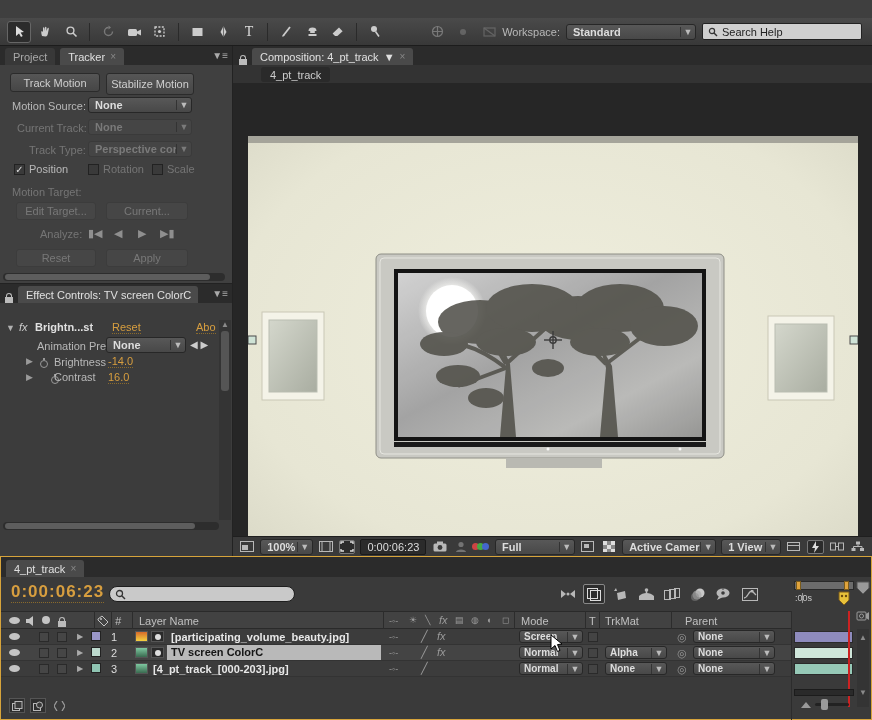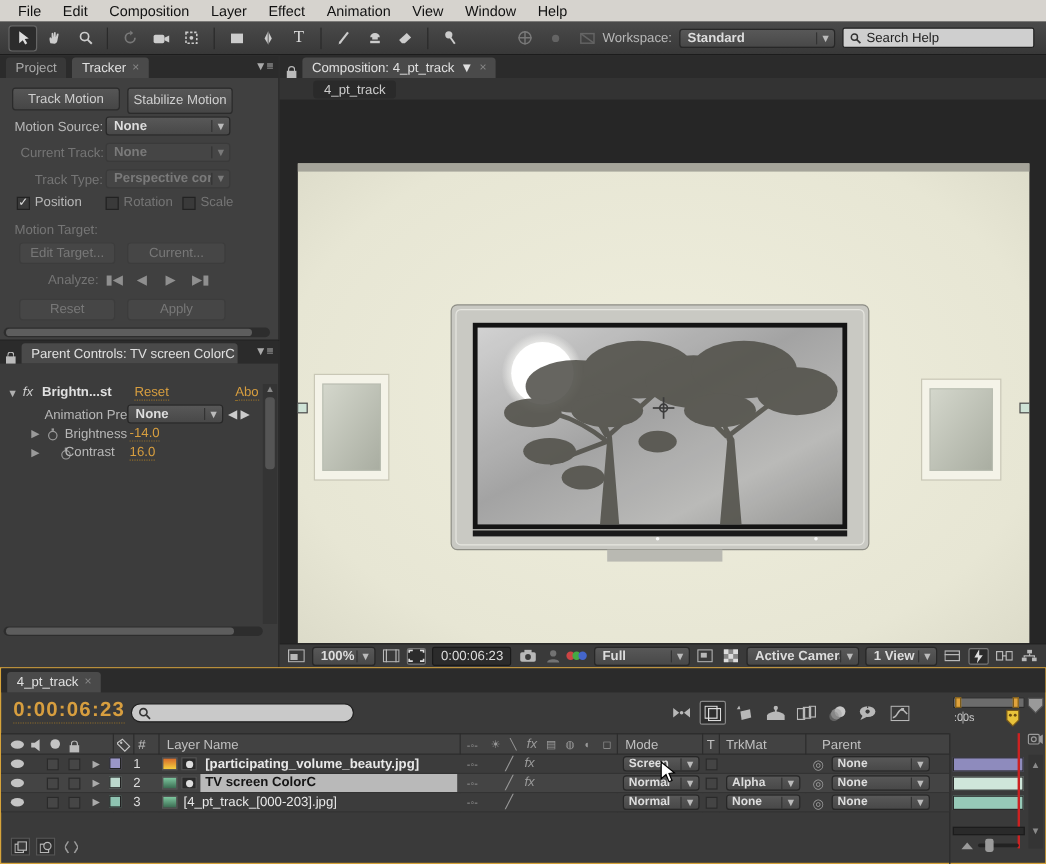--- a/index.html
+++ b/index.html
@@ -104,31 +104,20 @@
   .lockico { position:relative; width:8px; height:6px; background:#bbb; display:inline-block; margin-top:4px; }
   .lockico::before { content:""; position:absolute; left:1px; top:-4px; width:4px; height:4px;
     border:1px solid #bbb; border-bottom:none; border-radius:3px 3px 0 0; }
   .rgbdots span { width:7px; height:7px; border-radius:50%; display:inline-block; margin-left:-2px; }
 </style>
 </head>
 <body>
 
 <div id="app">
 
-  <div id="menubar" class="abs">
-    <span class="menu-item">File</span>
-    <span class="menu-item">Edit</span>
-    <span class="menu-item">Composition</span>
-    <span class="menu-item">Layer</span>
-    <span class="menu-item">Effect</span>
-    <span class="menu-item">Animation</span>
-    <span class="menu-item">View</span>
-    <span class="menu-item">Window</span>
-    <span class="menu-item">Help</span>
-  </div>
 
   <div id="toolbar" class="abs">
     <div style="width:6px"></div>
     <div class="tool active">
       <svg width="13" height="13">
           <path d="M3 1 L3 11 L6 8.5 L8 12 L9.7 11 L7.6 7.6 L11 7 Z" fill="#ddd"></path>
         </svg>
     </div>
     <div class="tool">
       <svg width="13" height="13">
@@ -306,21 +295,21 @@
 
     <div class="hscroll" style="left:3px;top:227px;width:222px">
       <div class="hthumb" style="left:2px;width:205px"></div>
     </div>
   </div>
 
   <div id="effects" class="abs">
     <div class="tabbar">
       <span style="margin:3px 0 0 5px" class="lockico"></span>
       <div class="ptab active" style="max-width:180px">
-        <span style="white-space:nowrap">Parent Controls: TV screen ColorC</span>
+        <span style="white-space:nowrap">Effect Controls: TV screen ColorC</span>
       </div>
       <div class="pmenu">▼≡</div>
     </div>
 
     <span class="abs" style="left:6px;top:39px;font-size:9px;color:#b0b0b0">▼</span>
     <span class="abs" style="left:19px;top:37px;font-style:italic;color:#ccc">fx</span>
     <span class="abs" style="left:35px;top:37px;font-weight:bold;color:#e0e0e0">Brightn...st</span>
     <span class="abs hot" style="left:112px;top:37px">Reset</span>
     <span class="abs hot" style="left:196px;top:37px">Abo</span>
 
@@ -743,21 +732,21 @@
     </div>
 
     <div class="tl-row" style="top:104px">
       <span class="abs eye" style="left:8px;top:4px"></span>
       <span class="abs" style="left:38px;top:3px;width:10px;height:10px;background:#464646;border:1px solid #2a2a2a"></span>
       <span class="abs" style="left:56px;top:3px;width:10px;height:10px;background:#464646;border:1px solid #2a2a2a"></span>
       <span class="abs" style="left:76px;top:3px;font-size:8px;color:#aaa">▶</span>
       <span class="abs swatch" style="left: 90px; top: 2px; background-color: rgb(143, 196, 178);"></span>
       <span class="abs" style="left:110px;top:2px;color:#ddd">3</span>
       <span class="abs thumb" style="left:134px;top:2px;background:linear-gradient(#7ec8a0,#3a6a50)"></span>
-      <span class="abs" style="left:152px;top:2px;color:#e8e8e8;font-weight:normal">[4_pt_track_[000-203].jpg]</span>
+      <span class="abs" style="left:152px;top:2px;color:#e8e8e8;font-weight:bold">[4_pt_track_[000-203].jpg]</span>
       <span class="abs sw-icon" style="left:388px;top:3px">-◦-</span>
       <span class="abs sw-icon" style="left:420px;top:1px;font-size:11px">╱</span>
       <div class="dd mode-dd" style="left:518px">
         <span class="dd-t">Normal</span>
           <span class="dd-a">▼</span>
       </div>
       <span class="tbox" style="left:587px"></span>
       <div class="dd mode-dd" style="left:604px;width:62px">
         <span class="dd-t">None</span>
           <span class="dd-a">▼</span>

